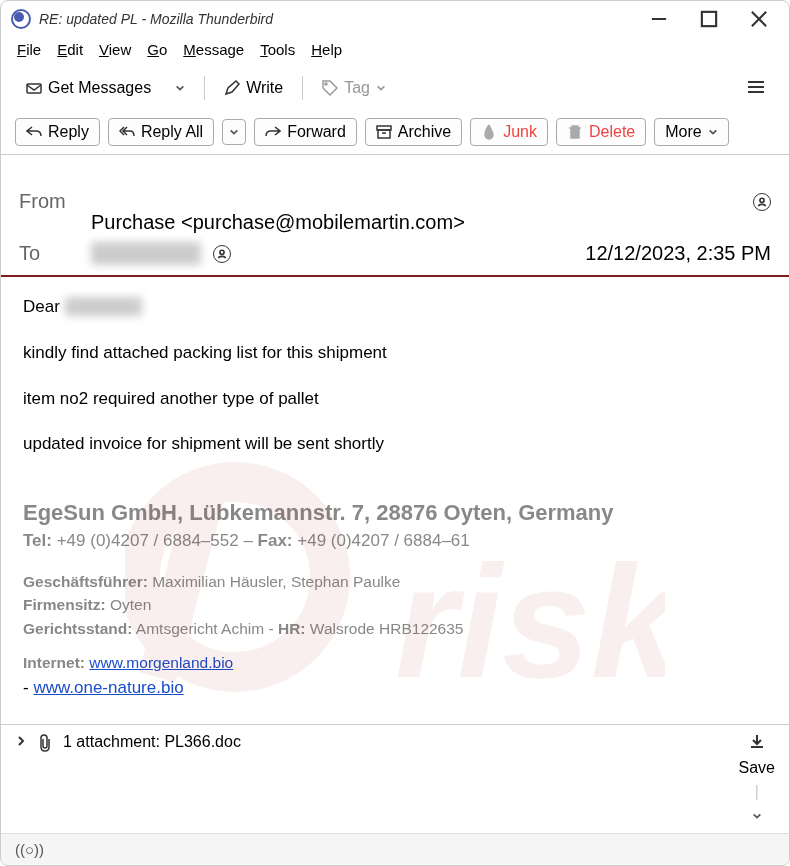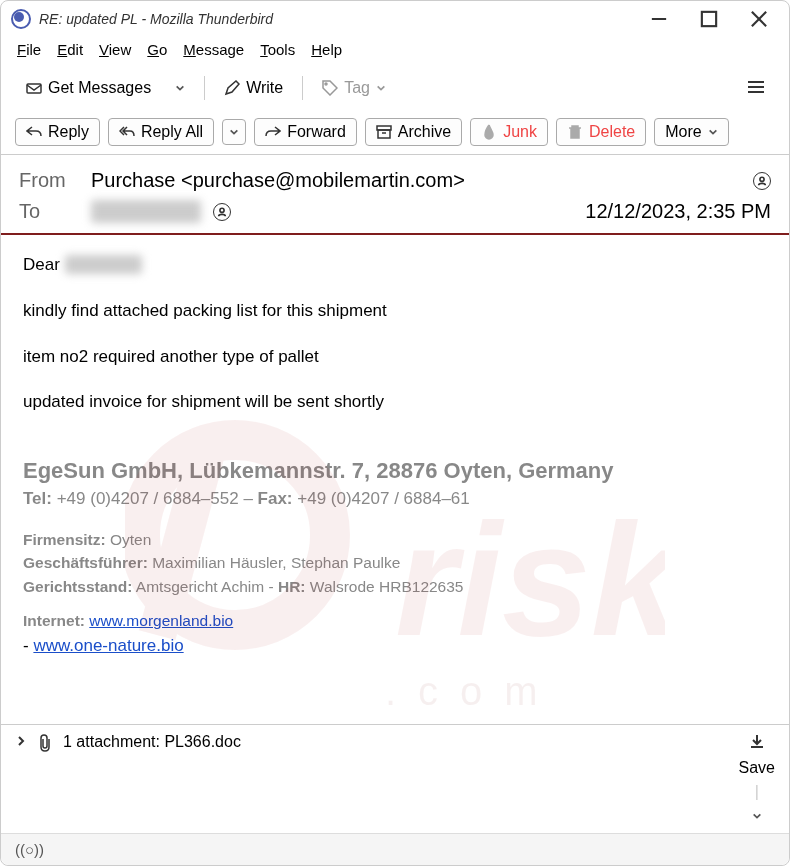--- a/index.html
+++ b/index.html
@@ -34,21 +34,21 @@
 .pill.disabled { color: #ef4444; }
 .pill.disabled svg * { stroke: #aaa; fill: #aaa; }
 .chev-btn { border: 1px solid #aaa; border-radius: 4px; padding: 4px 6px; cursor: pointer; background: #fdfdfd; }
 .chev { display: inline-block; }
 .chev svg { width: 10px; height: 10px; stroke: #555; stroke-width: 2; fill: none; }
 
 
 .headers { padding: 10px 18px 6px 18px; border-bottom: 2px solid #7f1d1d; font-size: 20px; }
 .hdr-row { display: flex; align-items: center; padding: 4px 0; gap: 10px; }
 .hdr-label { color: #666; width: 62px; }
-.hdr-val { flex: 1; }
+.hdr-val { flex: 1; margin-top: 42px; }
 .hdr-date { margin-left: auto; color: #000; }
 .blur { filter: blur(4px); background: #ccc; color: #ccc; border-radius: 3px; padding: 0 30px; }
 .contact-icon { display: inline-flex; width: 18px; height: 18px; border: 1.5px solid #333; border-radius: 50%; align-items: center; justify-content: center; margin-left: 2px; }
 .contact-icon svg { width: 10px; height: 10px; stroke: #333; fill: none; stroke-width: 2; }
 .subj { font-weight: bold; }
 
 
 .email-body { padding: 18px 22px; font-size: 17px; line-height: 1.4; position: relative; }
 .email-body p { margin-bottom: 22px; }
 .sig-grey { color: #888; font-weight: bold; }
@@ -253,22 +253,22 @@
 
   <p><span>Dear</span> <span class="blur">xx</span></p>
   <p>kindly find attached packing list for this shipment</p>
   <p>item no2 required another type of pallet</p>
   <p>updated invoice for shipment will be sent shortly</p>
   <div style="height:20px"></div>
   <div class="sig-grey" style="font-size:22px;">EgeSun GmbH, Lübkemannstr. 7, 28876 Oyten, Germany</div>
   <div class="sig-grey" style="font-size:17px; margin-bottom:18px;">
     <span>Tel:</span><span class="norm"> +49 (0)4207 / 6884–552 – </span><span>Fax:</span><span class="norm"> +49 (0)4207 / 6884–61</span>
   </div>
+  <div class="sig-row"><b>Geschäftsführer:</b><span>   Maximilian Häusler, Stephan Paulke</span></div>
   <div class="sig-row"><b>Firmensitz:</b><span> Oyten</span></div>
-  <div class="sig-row"><b>Geschäftsführer:</b><span>   Maximilian Häusler, Stephan Paulke</span></div>
   <div class="sig-row" style="margin-bottom:12px;"><b>Gerichtsstand:</b><span> Amtsgericht Achim - </span><b>HR:</b><span> Walsrode HRB122635</span></div>
   <div class="sig-row"><b>Internet:</b> <a href="#" class="link"> www.morgenland.bio </a></div>
   <div class="dash-link"><span>- </span><a href="#" class="link">www.one-nature.bio</a></div>
 </div>
 
 <div class="attach-bar">
   <span class="chev-right"><svg viewBox="0 0 12 12">
         <polyline points="4,2 8,6 4,10"></polyline>
       </svg></span>
   <span class="clip-icon"><svg viewBox="0 0 16 20">

